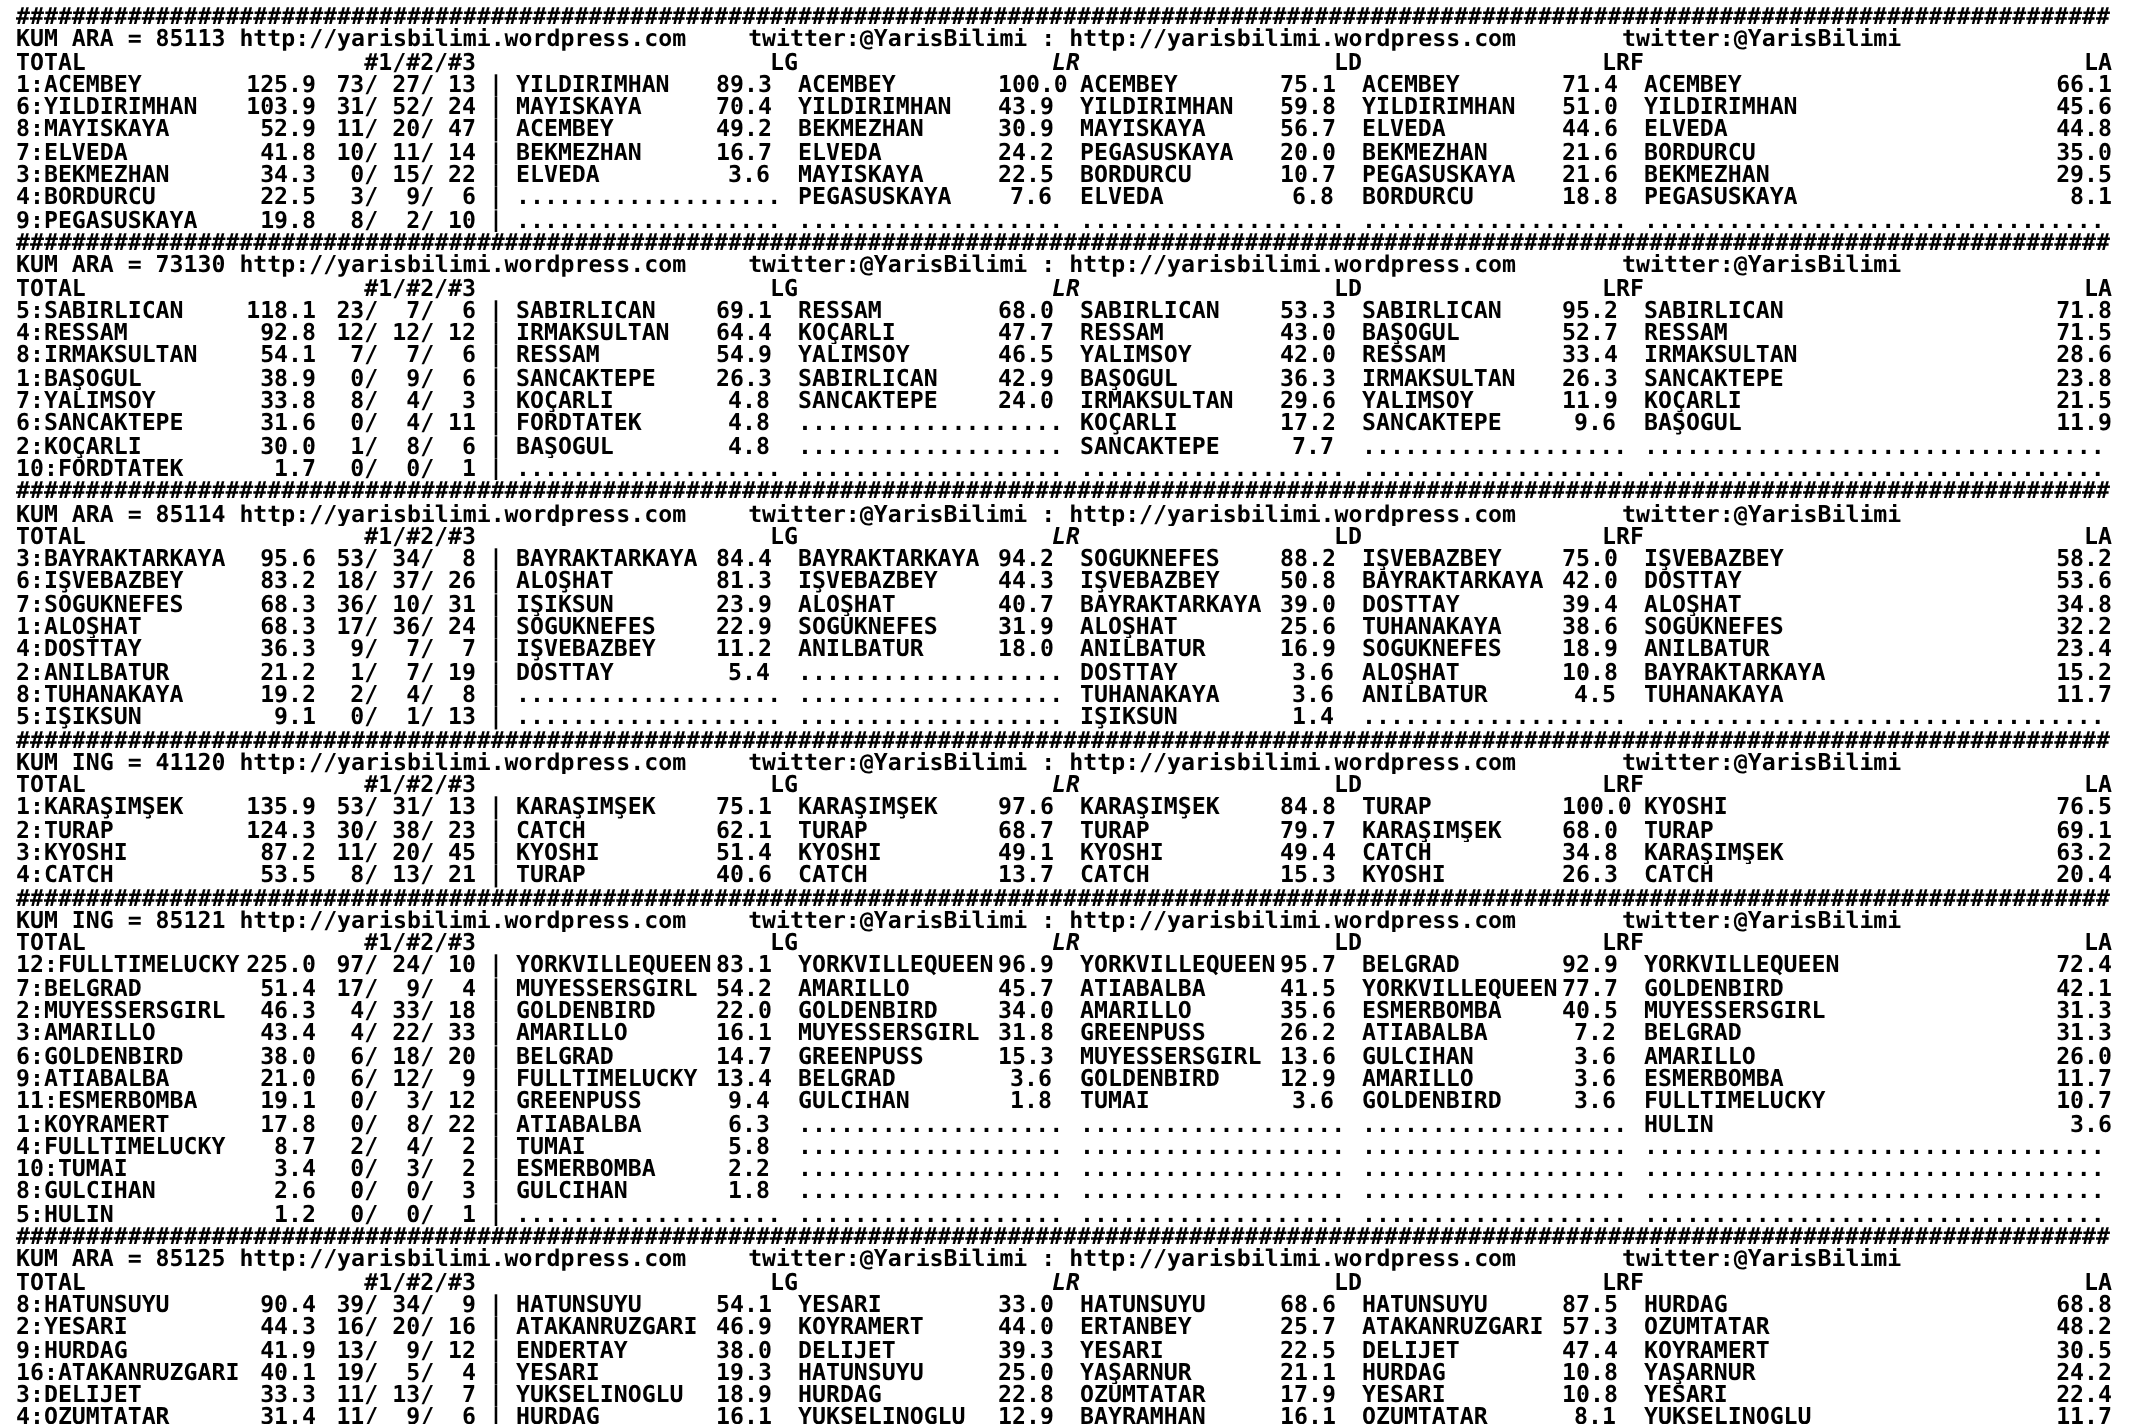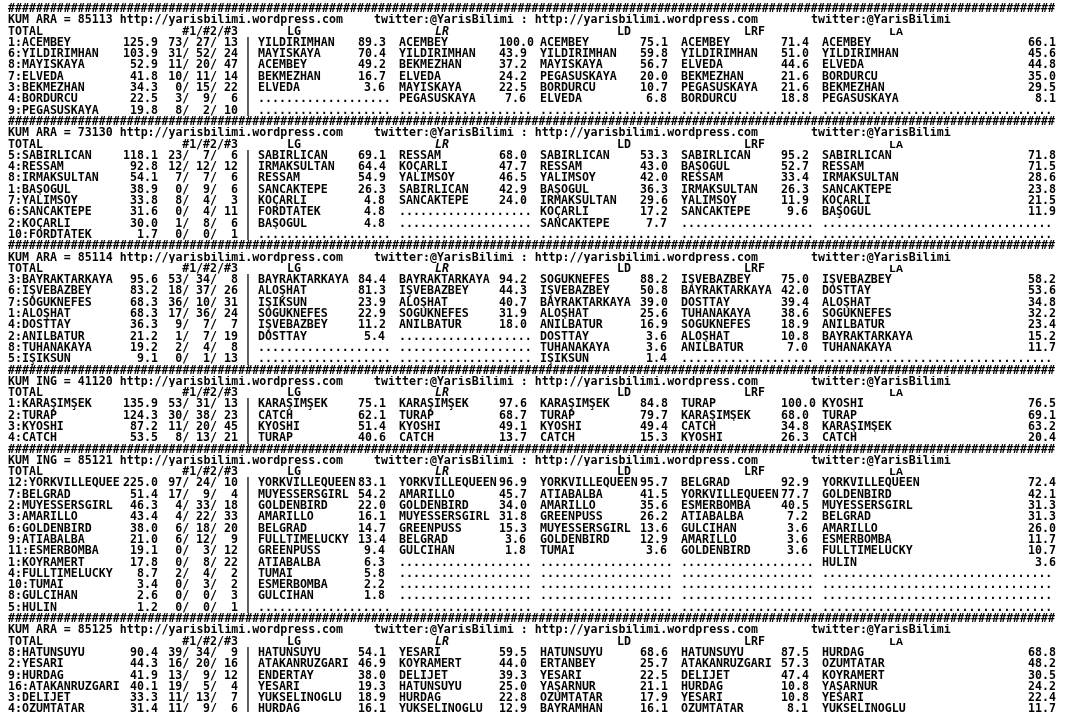--- a/index.html
+++ b/index.html
@@ -18,26 +18,26 @@
   .cell{white-space:pre;overflow:hidden;}
   .num{text-align:right;}
   .v{text-align:right;padding-right:14px;}
   .v-last{text-align:right;padding-right:0;}
   .dots2{grid-column:span 2;overflow:hidden;white-space:pre;}
   .sep{text-align:center;}
   .title{display:flex;}
   .t1{margin-left:31px;}
   .t2{margin-left:53px;}
   .colon{margin:0 7px;}
-  .hl{grid-column:span 2;white-space:pre;overflow:hidden;}
+  .hl{grid-column:span 2;white-space:pre;overflow:hidden;text-align:right;}
   .hl-lg{padding-left:29px;}
   .hl-lr{padding-left:36px;font-style:italic;}
   .hl-ld{padding-left:77px;}
   .hl-lrf{padding-left:63px;}
-  .hl-la{padding-left:67px;font-family:Liberation Mono, monospace;}
+  .hl-la{padding-left:67px;}
 </style>
 </head>
 <body>
 
 <div id="doc">
   <div class="block">
     <div class="line hash">######################################################################################################################################################</div>
     <div class="line title"><span>KUM ARA = 85113</span><span> </span><span>http://yarisbilimi.wordpress.com</span><span class="t1">twitter:@YarisBilimi</span><span class="colon">:</span><span>http://yarisbilimi.wordpress.com</span><span class="t2">twitter:@YarisBilimi</span></div>
     <div class="trow colhdr">
       <div class="cell">TOTAL</div>
@@ -84,21 +84,21 @@
           <div class="cell v-last">45.6</div>
         </div>
         <div class="trow">
           <div class="cell ">8:MAYISKAYA</div>
           <div class="cell num">52.9</div>
           <div class="cell num">11/ 20/ 47</div>
           <div class="cell sep">|</div>
           <div class="cell ">ACEMBEY</div>
           <div class="cell v">49.2</div>
           <div class="cell ">BEKMEZHAN</div>
-          <div class="cell v">37.2</div>
+          <div class="cell v">30.9</div>
           <div class="cell ">MAYISKAYA</div>
           <div class="cell v">56.7</div>
           <div class="cell ">ELVEDA</div>
           <div class="cell v">44.6</div>
           <div class="cell ">ELVEDA</div>
           <div class="cell v-last">44.8</div>
         </div>
         <div class="trow">
           <div class="cell ">7:ELVEDA</div>
           <div class="cell num">41.8</div>
@@ -410,21 +410,21 @@
         <div class="trow">
           <div class="cell ">8:TUHANAKAYA</div>
           <div class="cell num">19.2</div>
           <div class="cell num">2/  4/  8</div>
           <div class="cell sep">|</div>
           <div class="cell dots2">...................</div>
           <div class="cell dots2">...................</div>
           <div class="cell ">TUHANAKAYA</div>
           <div class="cell v">3.6</div>
           <div class="cell ">ANILBATUR</div>
-          <div class="cell v">7.0</div>
+          <div class="cell v">4.5</div>
           <div class="cell ">TUHANAKAYA</div>
           <div class="cell v-last">11.7</div>
         </div>
         <div class="trow">
           <div class="cell ">5:IŞIKSUN</div>
           <div class="cell num">9.1</div>
           <div class="cell num">0/  1/ 13</div>
           <div class="cell sep">|</div>
           <div class="cell dots2">...................</div>
           <div class="cell dots2">...................</div>
@@ -527,21 +527,21 @@
       <div class="cell num">#1/#2/#3</div>
       <div class="cell"></div>
       <div class="cell hl hl-lg">LG</div>
       <div class="cell hl hl-lr">LR</div>
       <div class="cell hl hl-ld">LD</div>
       <div class="cell hl hl-lrf">LRF</div>
       <div class="cell hl hl-la">LA</div>
     </div>
     <div>
         <div class="trow">
-          <div class="cell ">12:YORKVILLEQUEE</div>
+          <div class="cell ">12:FULLTIMELUCKY</div>
           <div class="cell num">225.0</div>
           <div class="cell num">97/ 24/ 10</div>
           <div class="cell sep">|</div>
           <div class="cell ">YORKVILLEQUEEN</div>
           <div class="cell v">83.1</div>
           <div class="cell ">YORKVILLEQUEEN</div>
           <div class="cell v">96.9</div>
           <div class="cell ">YORKVILLEQUEEN</div>
           <div class="cell v">95.7</div>
           <div class="cell ">BELGRAD</div>
@@ -724,21 +724,21 @@
     </div>
     <div>
         <div class="trow">
           <div class="cell ">8:HATUNSUYU</div>
           <div class="cell num">90.4</div>
           <div class="cell num">39/ 34/  9</div>
           <div class="cell sep">|</div>
           <div class="cell ">HATUNSUYU</div>
           <div class="cell v">54.1</div>
           <div class="cell ">YESARİ</div>
-          <div class="cell v">59.5</div>
+          <div class="cell v">33.0</div>
           <div class="cell ">HATUNSUYU</div>
           <div class="cell v">68.6</div>
           <div class="cell ">HATUNSUYU</div>
           <div class="cell v">87.5</div>
           <div class="cell ">HÜRDAĞ</div>
           <div class="cell v-last">68.8</div>
         </div>
         <div class="trow">
           <div class="cell ">2:YESARİ</div>
           <div class="cell num">44.3</div>

